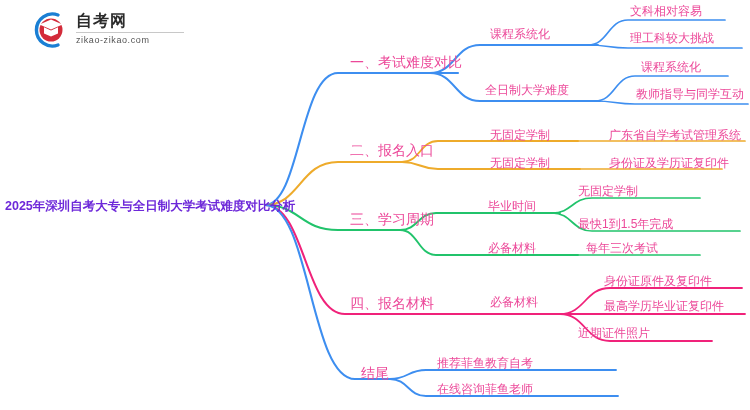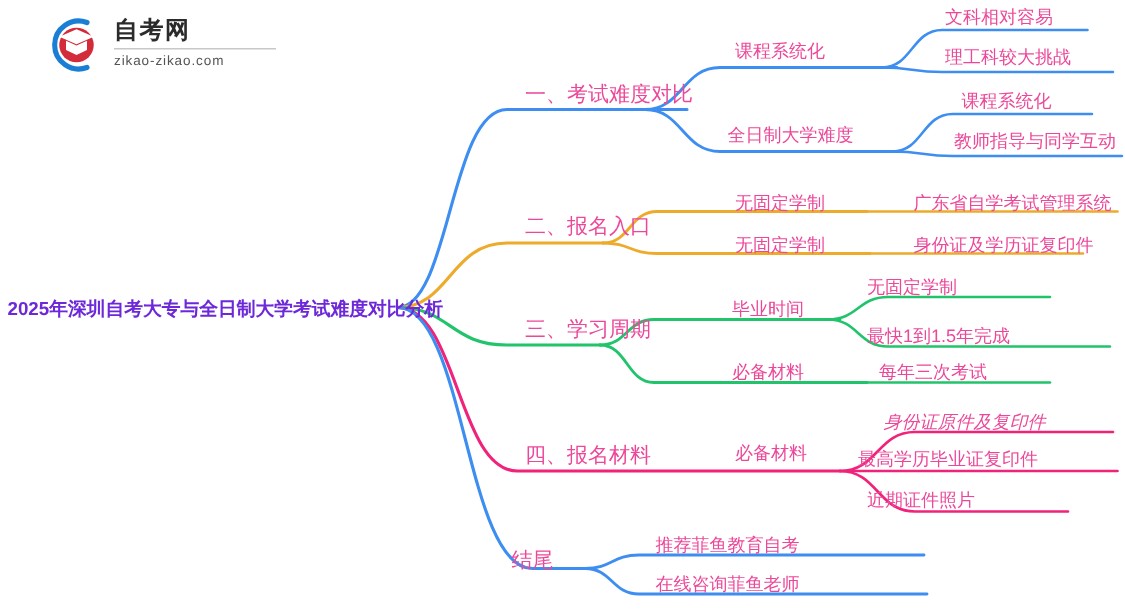--- a/index.html
+++ b/index.html
@@ -219,31 +219,31 @@
   <div class="node lvl3" style="left:586px; top:242px;">
     <span class="txt">每年三次考试</span>
   </div>
 
   <div class="node lvl1" style="left:350px; top:296px;">
     <span class="txt">四、报名材料</span>
   </div>
   <div class="node lvl2" style="left:490px; top:296px;">
     <span class="txt">必备材料</span>
   </div>
-  <div class="node lvl3" style="left:589px; top:275px;font-style:italic;">
+  <div class="node lvl3" style="left:604px; top:275px;">
     <span class="txt">身份证原件及复印件</span>
   </div>
-  <div class="node lvl3" style="left:572px; top:300px;">
+  <div class="node lvl3" style="left:604px; top:300px;">
     <span class="txt">最高学历毕业证复印件</span>
   </div>
   <div class="node lvl3" style="left:578px; top:327px;">
     <span class="txt">近期证件照片</span>
   </div>
 
-  <div class="node lvl1" style="left:341px; top:366px;">
+  <div class="node lvl1" style="left:361px; top:366px;">
     <span class="txt">结尾</span>
   </div>
   <div class="node lvl2" style="left:437px; top:357px;">
     <span class="txt">推荐菲鱼教育自考</span>
   </div>
   <div class="node lvl2" style="left:437px; top:383px;">
     <span class="txt">在线咨询菲鱼老师</span>
   </div>
 
 </div>

